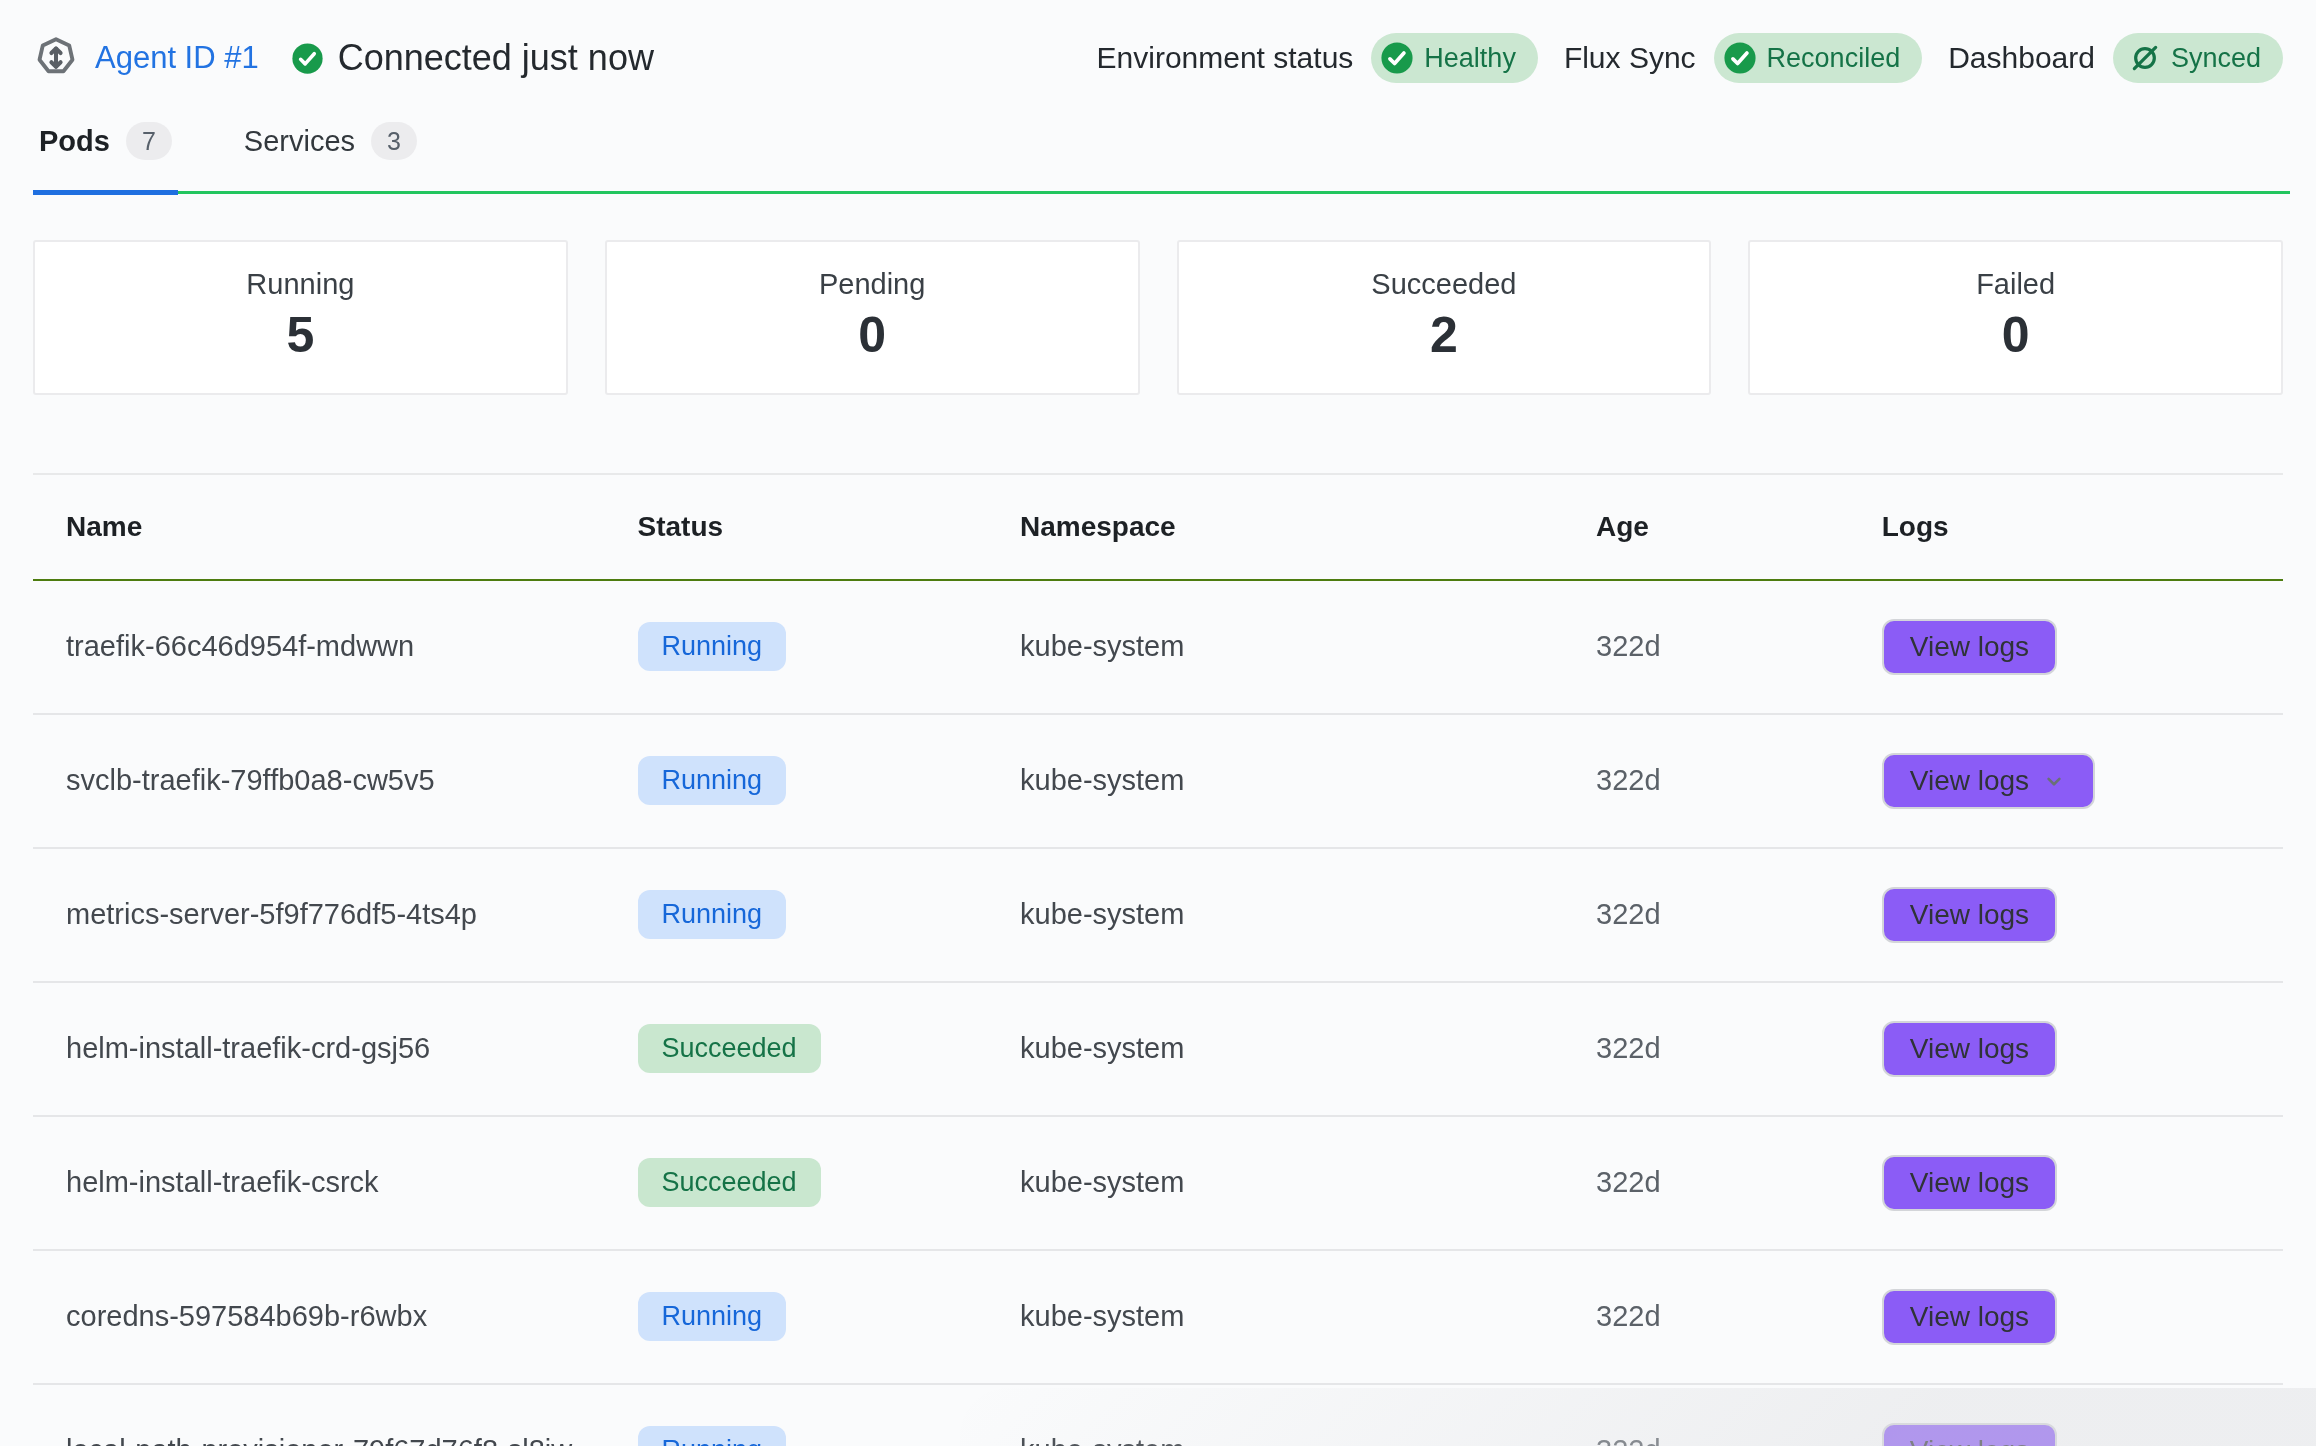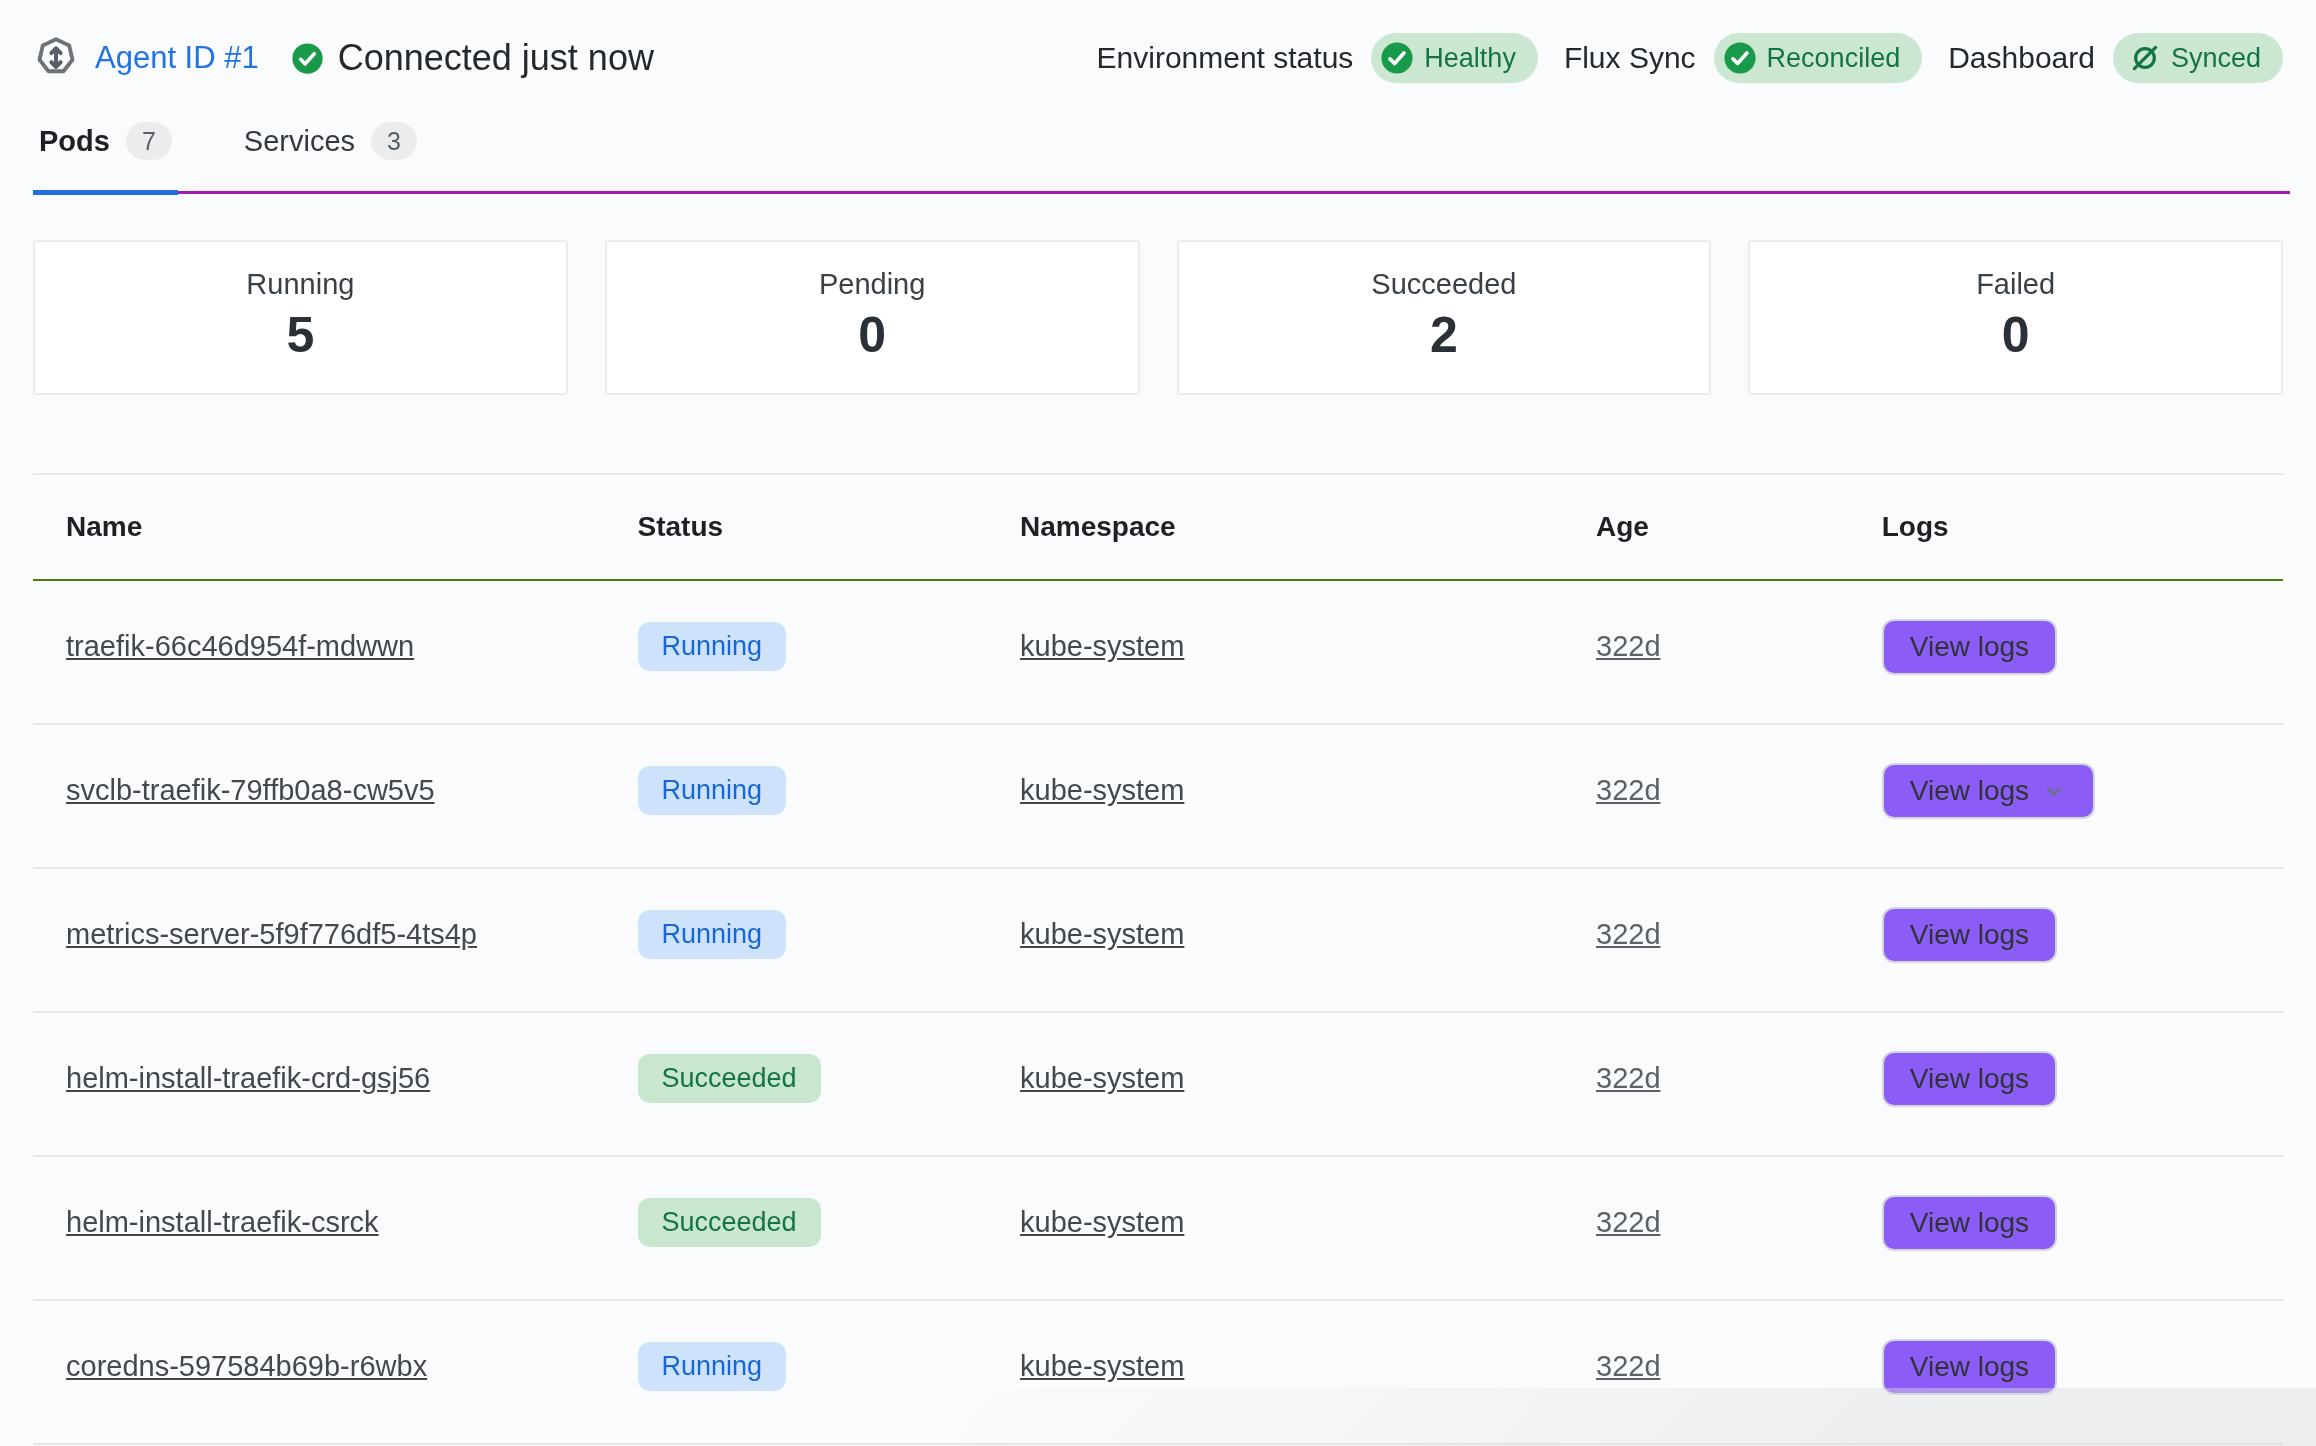--- a/index.html
+++ b/index.html
@@ -29,21 +29,21 @@
     display: inline-flex; align-items: center; gap: 10px;
     background: #cbe7d1; border-radius: 999px;
     padding: 7px 22px 7px 9px; height: 36px;
   }
   .pill-badge.icon-pad { padding-left: 16px; }
   .pill-badge .pill-text { font-size: 27px; color: #157347; font-weight: 500; }
 
   .icon { display: inline-flex; align-items: center; justify-content: center; flex: none; }
 
   
-  .tabs-wrap { margin: 30px 26px 0 33px; border-bottom: 3px solid #a21caf; }
+  .tabs-wrap { margin: 30px 26px 0 33px; border-bottom: 3px solid #22c55e; }
   .tabs { display: flex; gap: 60px; }
   .tab {
     display: inline-flex; align-items: center; gap: 16px;
     padding: 6px 6px 30px 6px; cursor: pointer;
     border-bottom: 5px solid transparent; margin-bottom: -4px;
     font-size: 29px; color: #32383d;
   }
   .tab.active { border-bottom-color: #1f6fe0; font-weight: 700; color: #1d2125; }
   .tab-count {
     background: #ececee; color: #57606a; border-radius: 999px;
@@ -62,23 +62,23 @@
   
   .table-wrap { margin: 78px 33px 0 33px; }
   table { width: 100%; border-collapse: collapse; }
   th {
     text-align: left; font-size: 28px; font-weight: 700; color: #1d2125;
     padding: 36px 0 36px 33px;
     border-top: 2px solid #e8e9ea; border-bottom: 2px solid #4d7c0f;
   }
   td {
     font-size: 29px; color: #43484e;
-    padding: 38px 20px 48px 33px;
+    padding: 38px 20px 38px 33px;
     border-bottom: 2px solid #e5e6e8;
-    vertical-align: middle; line-height: 1.45; text-decoration: underline;
+    vertical-align: middle; line-height: 1.45;
   }
   td.age-cell { color: #5b6168; }
 
   .status-badge {
     display: inline-block; padding: 7px 24px; border-radius: 12px;
     font-size: 27px; line-height: 1.3;
   }
   .b-running { background: #cfe2fc; color: #1667d9; }
   .b-succeeded { background: #c9e7cf; color: #157347; }
 

